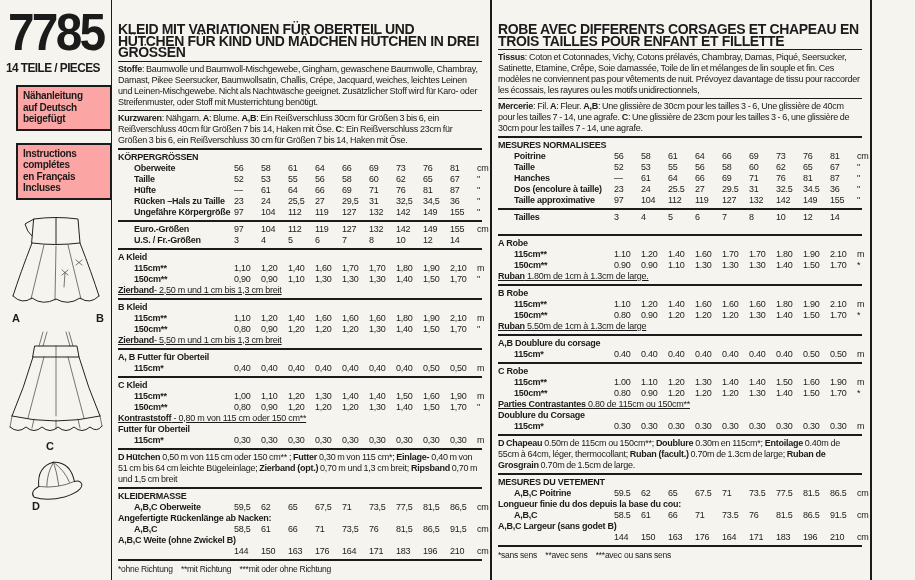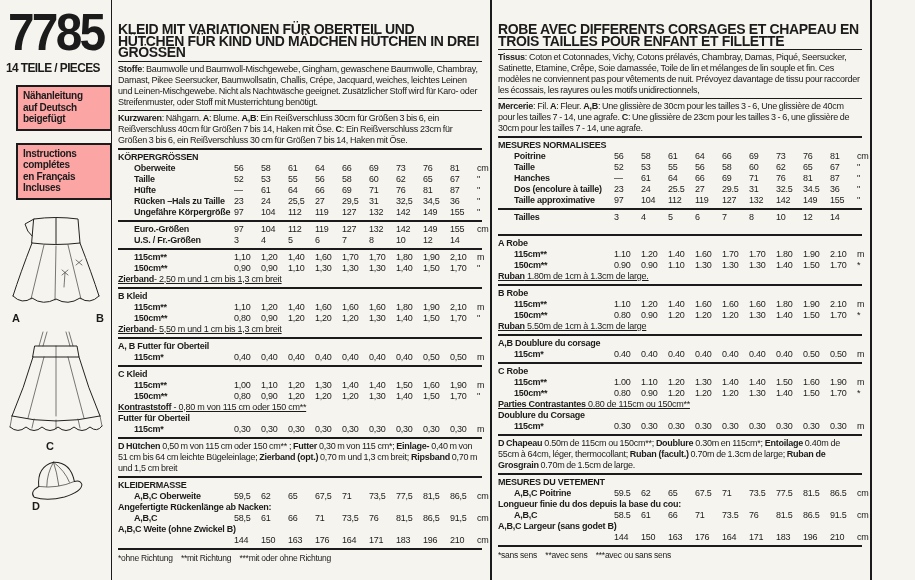--- a/index.html
+++ b/index.html
@@ -211,20 +211,21 @@
         <span class="cell">5</span>
         <span class="cell">6</span>
         <span class="cell">7</span>
         <span class="cell">8</span>
         <span class="cell">10</span>
         <span class="cell">12</span>
         <span class="cell">14</span>
         <span class="unit"></span>
       </div>
       <div class="rule thick"></div>
+      <div class="head">A Kleid</div>
       <div class="mrow">
         <span class="lab">115cm**</span>
         <span class="cell">1,10</span>
         <span class="cell">1,20</span>
         <span class="cell">1,40</span>
         <span class="cell">1,60</span>
         <span class="cell">1,70</span>
         <span class="cell">1,70</span>
         <span class="cell">1,80</span>
         <span class="cell">1,90</span>

